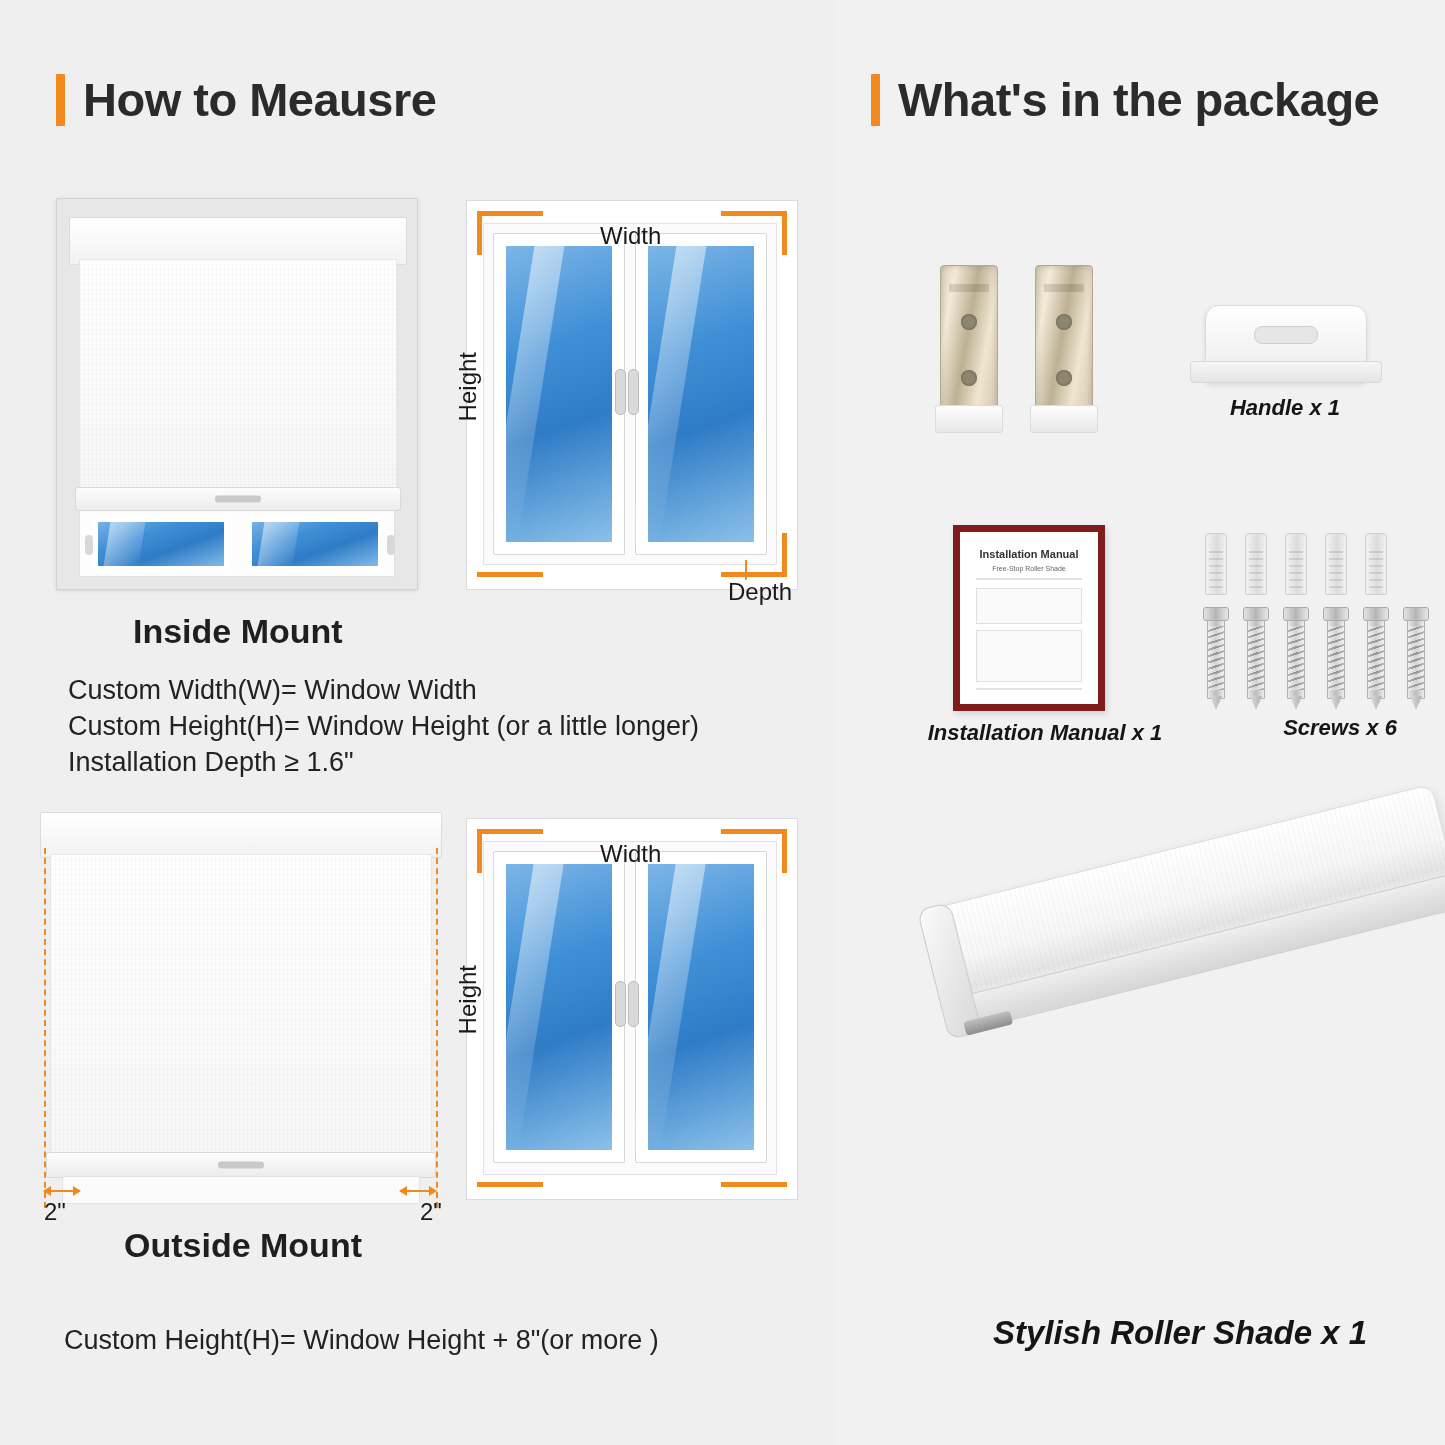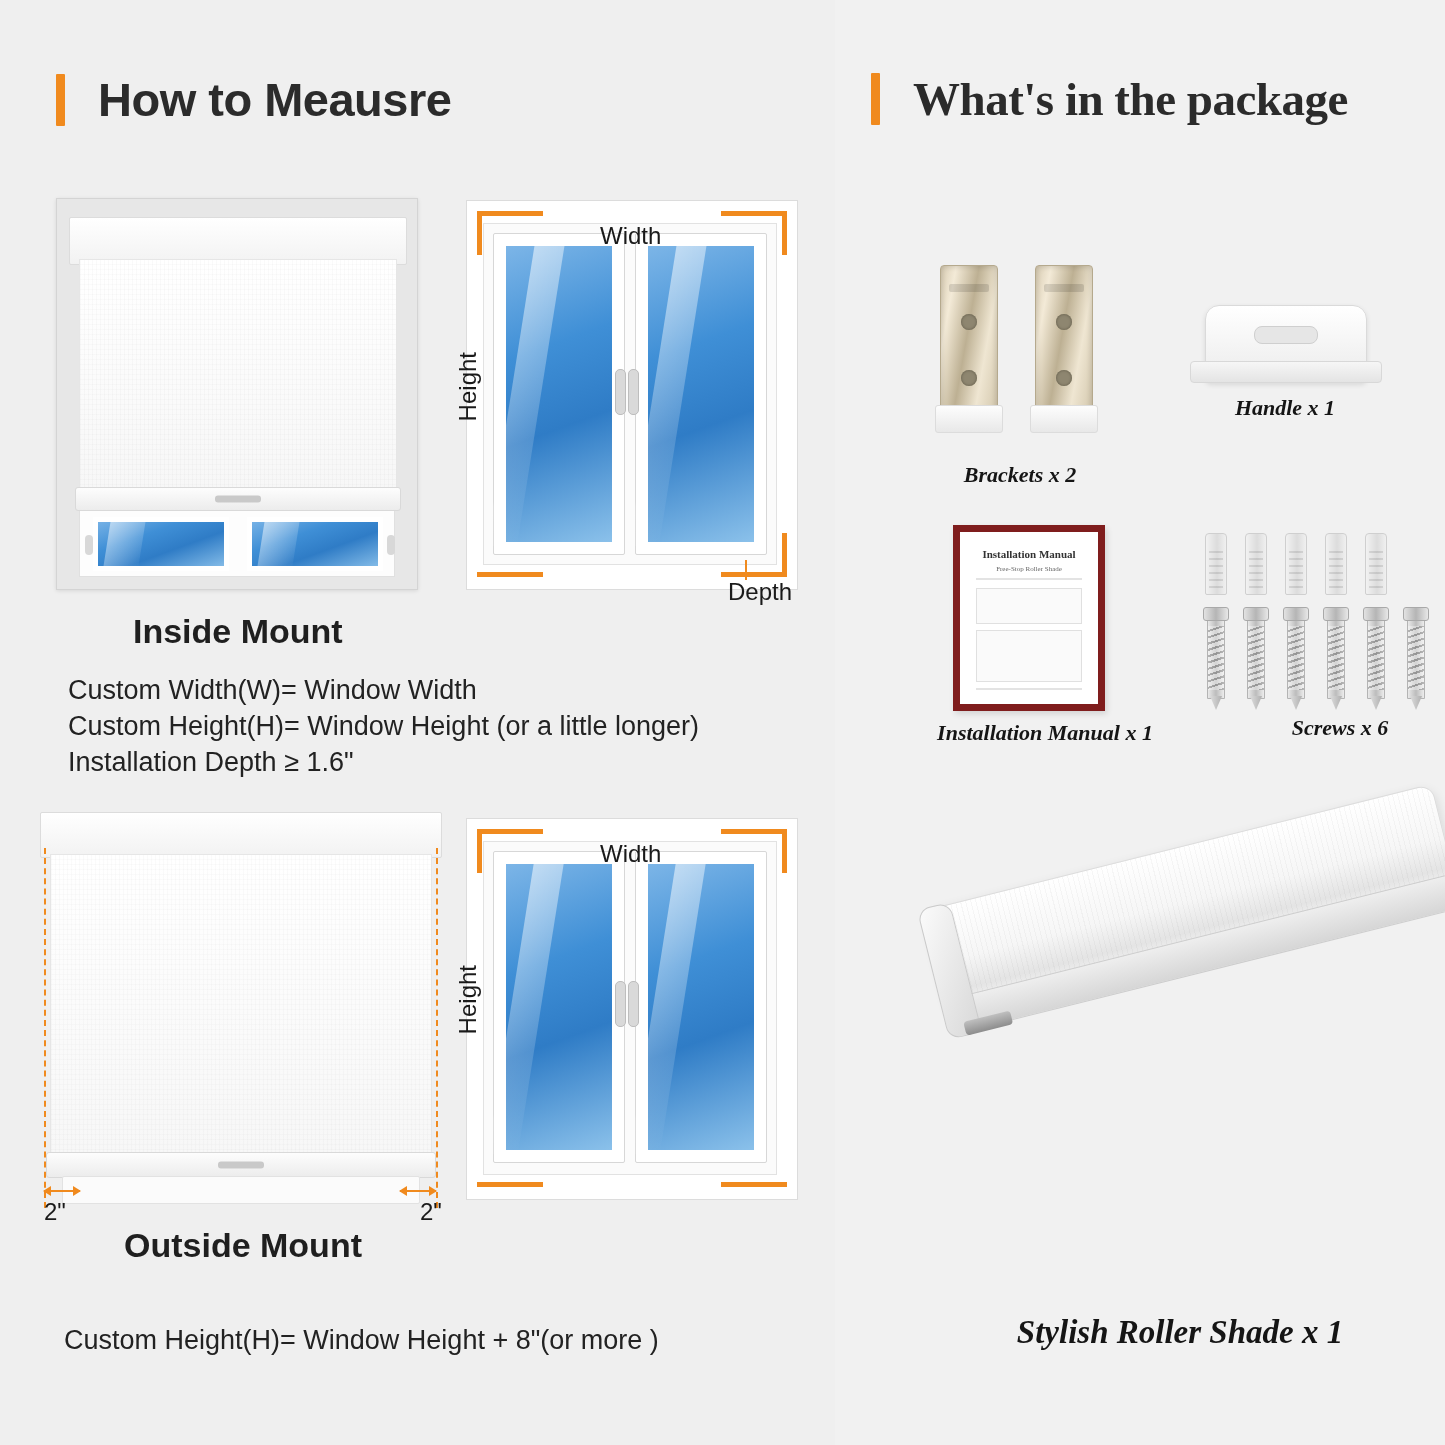--- a/index.html
+++ b/index.html
@@ -6,25 +6,25 @@
   body{
     width:1445px;height:1445px;
     background:#efefef;
     font-family:"Liberation Sans", sans-serif;
     color:#1a1a1a;
     overflow:hidden;
     position:relative;
   }
   .page{position:absolute;inset:0;display:flex;}
   .col-left{width:835px;height:100%;position:relative;background:#efefef;}
-  .col-right{flex:1;height:100%;position:relative;background:#f1f1f1;font-family:Liberation Serif, serif;}
+  .col-right{flex:1;height:100%;position:relative;background:#f1f1f1;}
   .divider{position:absolute;left:835px;top:0;width:2px;height:100%;background:#d8d8d8;}
 
   
-  .heading{display:flex;align-items:center;gap:33px;}
+  .heading{display:flex;align-items:center;gap:18px;}
   .heading .bar{width:9px;height:52px;background:#f08a1e;border-radius:1px;}
   .heading .txt{font-size:47px;font-weight:bold;color:#2b2b2b;letter-spacing:-0.5px;}
   #h-left{position:absolute;left:56px;top:72px;}
   #h-right{position:absolute;left:36px;top:72px;}
 
   
   .shadewin{
     position:absolute;
     background:#e7e7e7;
     border:1px solid #d4d4d4;
@@ -264,21 +264,20 @@
         <div class="hole" style="top:104px;"></div>
         <div class="base"></div>
       </div>
       <div class="bracket" style="left:105px;top:0;">
         <div class="slot" style="top:18px;"></div>
         <div class="hole" style="top:48px;"></div>
         <div class="hole" style="top:104px;"></div>
         <div class="base"></div>
       </div>
     </div>
-    <div class="part-label" style="left:40px;top:462px;width:290px;">Brackets x 2</div>
 
     <div class="handlepart" style="left:370px;top:305px;">
       <div class="handle-tab"></div>
     </div>
     <div class="part-label" style="left:310px;top:395px;width:280px;">Handle x 1</div>
 
     <div class="manual" style="left:118px;top:525px;">
       <div class="mtitle">Installation Manual</div>
       <div class="msub">Free-Stop Roller Shade</div>
       <div class="mline" style="top:46px;"></div>

